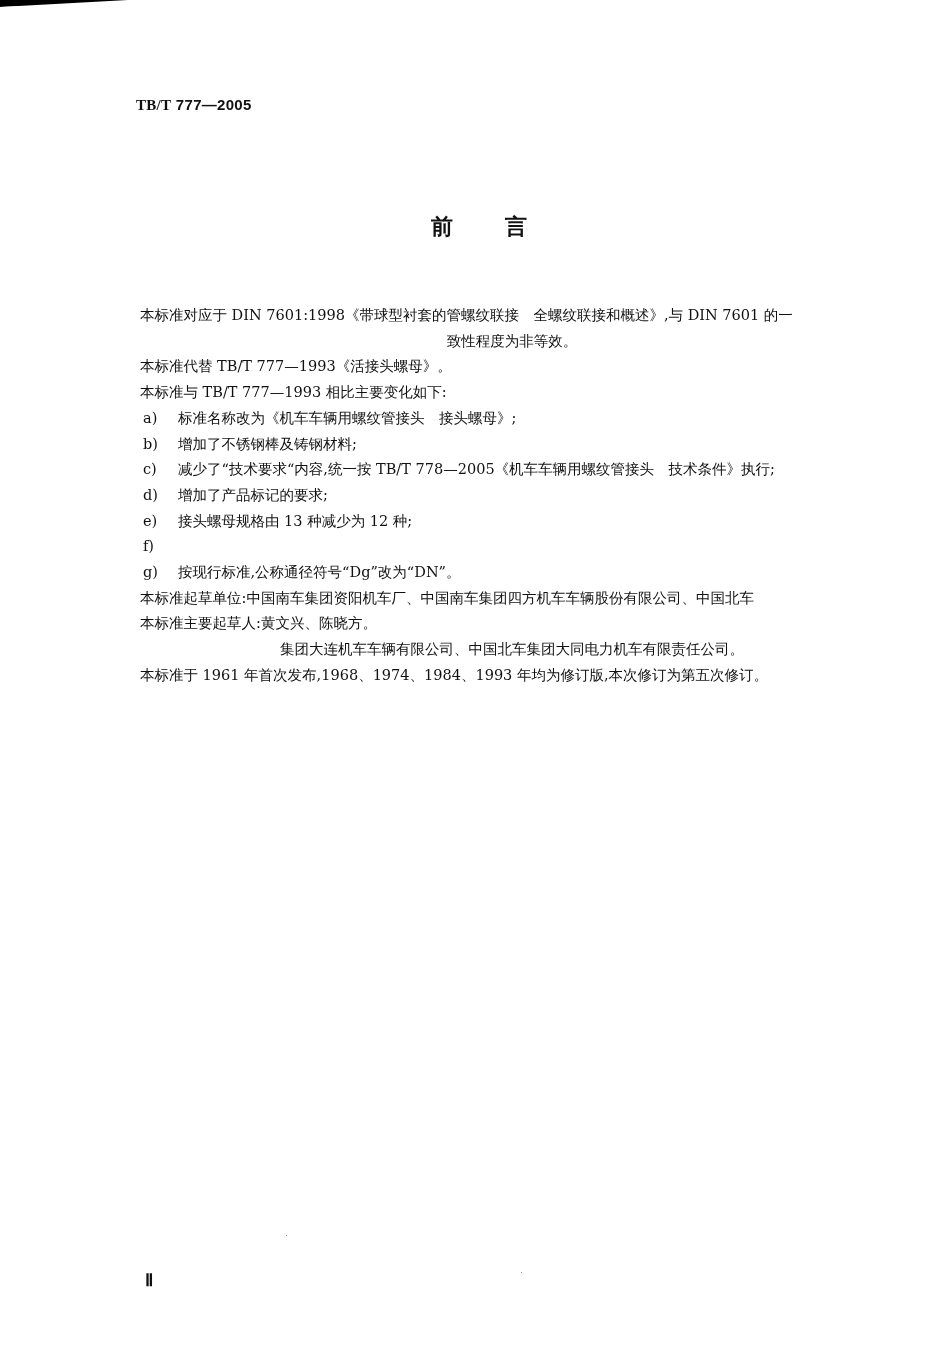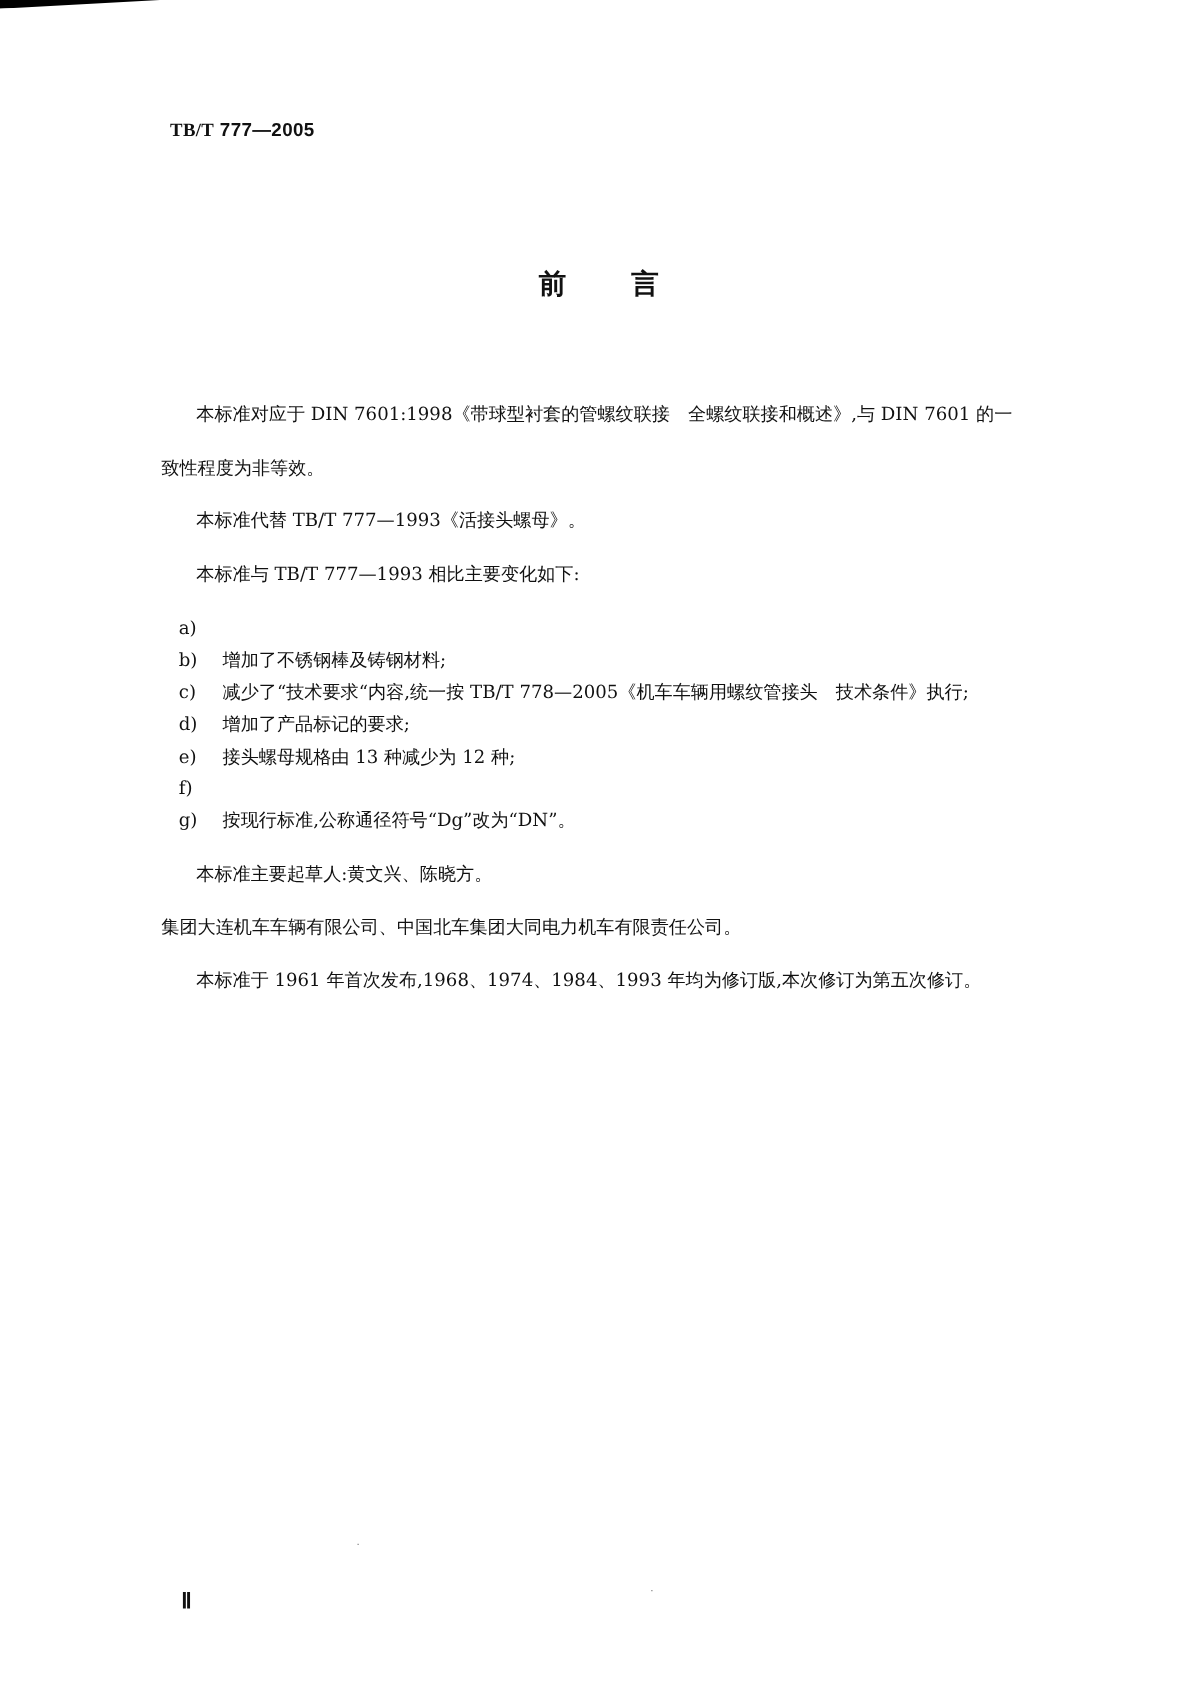--- a/index.html
+++ b/index.html
@@ -60,26 +60,27 @@
     }
     .body {
       position: absolute;
       left: 112px;
       top: 303px;
       width: 800px;
       font-size: 14.5px;
       line-height: 25.7px;
     }
     .para {
-      margin: 17px;
+      margin: 0;
       text-indent: 28px;
       white-space: nowrap;
     }
     .para.cont {
       text-indent: 0;
+      text-align: center;
     }
     .item {
       margin: 0 0 0 31px;
       white-space: nowrap;
       display: flex;
     }
     .item .mark {
       display: inline-block;
       width: 35px;
     }
@@ -113,20 +114,21 @@
 </div>
 
 <div class="body">
   <p class="para">本标准对应于 DIN 7601:1998《带球型衬套的管螺纹联接　全螺纹联接和概述》,与 DIN 7601 的一</p>
   <p class="para cont">致性程度为非等效。</p>
   <p class="para">本标准代替 TB/T 777—1993《活接头螺母》。</p>
   <p class="para">本标准与 TB/T 777—1993 相比主要变化如下:</p>
 
   <div class="item">
     <span class="mark">a)</span>
+    <span>标准名称改为《机车车辆用螺纹管接头　接头螺母》;</span>
   </div>
   <div class="item">
     <span class="mark">b)</span>
     <span>增加了不锈钢棒及铸钢材料;</span>
   </div>
   <div class="item">
     <span class="mark">c)</span>
     <span>减少了“技术要求“内容,统一按 TB/T 778—2005《机车车辆用螺纹管接头　技术条件》执行;</span>
   </div>
   <div class="item">
@@ -138,20 +140,21 @@
     <span>接头螺母规格由 13 种减少为 12 种;</span>
   </div>
   <div class="item">
     <span class="mark">f)</span>
   </div>
   <div class="item">
     <span class="mark">g)</span>
     <span>按现行标准,公称通径符号“Dg”改为“DN”。</span>
   </div>
 
+  <p class="para">本标准起草单位:中国南车集团资阳机车厂、中国南车集团四方机车车辆股份有限公司、中国北车</p>
   <p class="para">本标准主要起草人:黄文兴、陈晓方。</p>
   <p class="para cont">集团大连机车车辆有限公司、中国北车集团大同电力机车有限责任公司。</p>
   <p class="para">本标准于 1961 年首次发布,1968、1974、1984、1993 年均为修订版,本次修订为第五次修订。</p>
 </div>
 
 <div class="page-num">Ⅱ</div>
 
 <div class="speck" style="left:286px;top:1235px;"></div>
 <div class="speck" style="left:521px;top:1272px;"></div>
 

